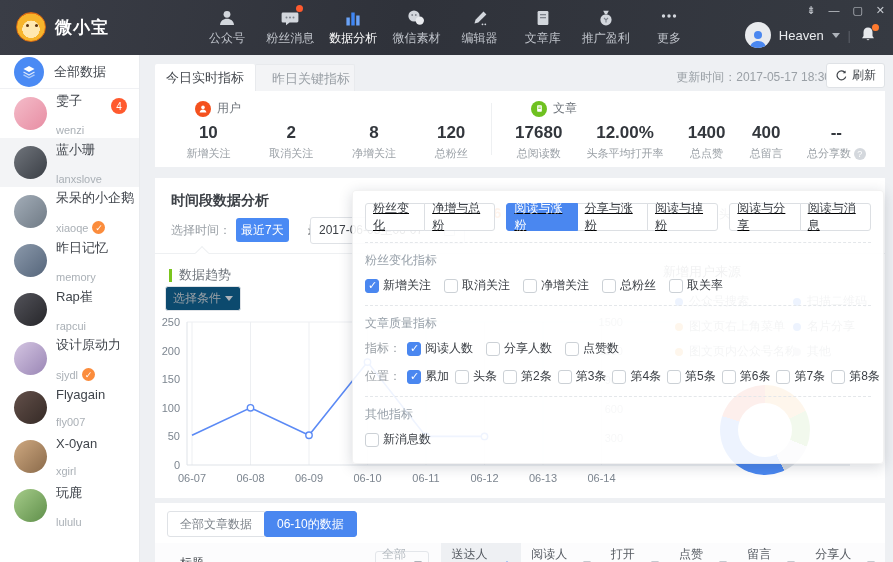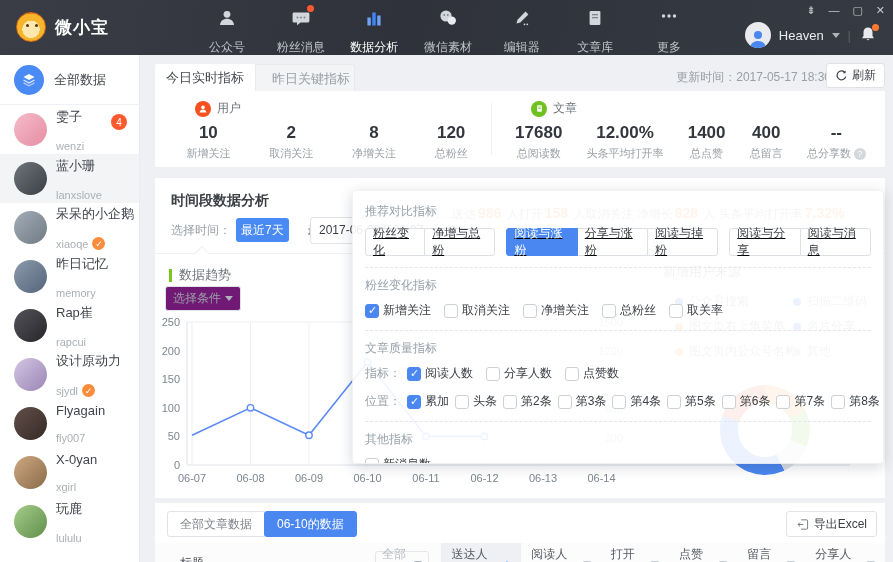--- a/index.html
+++ b/index.html
@@ -9,37 +9,37 @@
   
   .navbar{position:absolute;left:0;top:0;width:893px;height:55px;
     background:linear-gradient(100deg,#3a3d46 0%,#2f323a 45%,#363a42 100%);}
   .win-controls{position:absolute;top:5px;right:8px;display:flex;gap:13px;align-items:center;}
   .win-controls span{color:#c6cad0;font-size:11px;line-height:1;cursor:default;}
   .logo{position:absolute;left:16px;top:12px;display:flex;align-items:center;gap:9px;}
   .logo-badge{width:30px;height:30px;border-radius:50%;background:radial-gradient(circle at 50% 58%,#ffe8b0 0 40%,#f7b52c 41% 72%,#ef7f1a 73% 100%);border:1px solid #d86a12;position:relative;}
   .logo-badge::after{content:"";position:absolute;left:9px;top:11px;width:3px;height:3px;border-radius:50%;background:#5a3210;box-shadow:9px 0 0 #5a3210;}
   .logo-text{color:#fff;font-size:17px;font-weight:bold;letter-spacing:1px;}
   .nav-center{position:absolute;left:198px;top:7px;width:500px;display:flex;justify-content:space-between;}
-  .nav-item{display:flex;flex-direction:column;align-items:center;gap:10px;width:58px;cursor:pointer;position:relative;}
+  .nav-item{display:flex;flex-direction:column;align-items:center;gap:1px;width:58px;cursor:pointer;position:relative;}
   .nav-item .nlabel{font-size:12px;color:#bfc3ca;white-space:nowrap;}
   .nav-item.active .nlabel{color:#ffffff;}
   .nav-ic{width:22px;height:22px;display:flex;align-items:center;justify-content:center;position:relative;}
   .nav-ic svg{display:block;}
   .red-dot{position:absolute;top:-2px;right:-2px;width:7px;height:7px;border-radius:50%;background:#ff5a2e;}
   .nav-user{position:absolute;right:14px;top:22px;display:flex;align-items:center;gap:8px;}
   .nav-avatar{width:26px;height:26px;border-radius:50%;background:#e9ebee;display:flex;align-items:flex-end;justify-content:center;overflow:hidden;}
   .nav-user .uname{color:#e8eaed;font-size:13px;}
   .caret{width:0;height:0;border-left:4px solid transparent;border-right:4px solid transparent;border-top:5px solid #aeb3ba;display:inline-block;}
   .nav-sep{color:#5b5f67;font-size:13px;}
   .bell-wrap{position:relative;width:20px;height:20px;}
   .bell-wrap .red-dot{top:-1px;right:0;background:#ff7a2e;}
 
   
   .sidebar{position:absolute;left:0;top:55px;width:140px;height:507px;background:#fff;border-right:1px solid #e9ebee;overflow:hidden;}
-  .side-all{height:50px;display:flex;align-items:center;gap:10px;padding-left:14px;border-bottom:1px solid #f0f1f4;cursor:pointer;}
+  .side-all{height:34px;display:flex;align-items:center;gap:10px;padding-left:14px;border-bottom:1px solid #f0f1f4;cursor:pointer;}
   .side-all .all-ic{width:30px;height:30px;border-radius:50%;background:#4a8af4;display:flex;align-items:center;justify-content:center;}
   .side-all .albl{font-size:13px;color:#40454c;}
   .side-item{height:49px;display:flex;align-items:center;gap:9px;padding-left:14px;position:relative;cursor:pointer;}
   .side-item.selected{background:#f3f4f6;}
   .avatar{width:33px;height:33px;border-radius:50%;flex:none;}
   .side-item:nth-of-type(2) .avatar{background:linear-gradient(135deg,#f4bcc9,#e78da3);}
   .side-item:nth-of-type(3) .avatar{background:linear-gradient(135deg,#70757c,#3a3e45);}
   .side-item:nth-of-type(4) .avatar{background:linear-gradient(135deg,#a3adb8,#6f7a85);}
   .side-item:nth-of-type(5) .avatar{background:linear-gradient(135deg,#8b99ab,#55657a);}
   .side-item:nth-of-type(6) .avatar{background:linear-gradient(135deg,#53535a,#26262a);}
@@ -87,21 +87,21 @@
   .time-lbl{font-size:12px;color:#9aa0a6;margin-right:5px;}
   .range-btn{height:24px;padding:0 5px;font-size:12px;display:flex;align-items:center;border-radius:3px;cursor:pointer;color:#3c4046;}
   .range-btn.active{background:#4a8af4;color:#fff;}
   .range-btn + .range-btn{margin-left:14px;}
   .date-input{position:absolute;left:155px;top:39px;width:155px;height:27px;border:1px solid #dfe2e6;border-radius:3px;background:#fff;display:flex;align-items:center;justify-content:space-between;padding:0 8px;font-size:12px;color:#3c4046;white-space:nowrap;overflow:hidden;}
   .an-div{position:absolute;left:0;right:0;top:75px;border-top:1px solid #eef0f2;}
   .notch{position:absolute;left:42px;top:70px;width:10px;height:10px;background:#fff;border-left:1px solid #eef0f2;border-top:1px solid #eef0f2;transform:rotate(45deg);}
   .trend-head{position:absolute;left:14px;top:88px;display:flex;align-items:center;gap:7px;}
   .green-bar{width:3px;height:13px;background:#7bc51e;}
   .trend-title{font-size:13px;color:#6d737a;}
-  .cond-select{position:absolute;left:10px;top:108px;width:76px;height:25px;border:1px solid #dfe2e6;border-radius:3px;display:flex;align-items:center;justify-content:space-between;padding:9px 7px;font-size:12px;color:#9aa0a6;background:#701a75;cursor:pointer;}
+  .cond-select{position:absolute;left:10px;top:108px;width:76px;height:25px;border:1px solid #dfe2e6;border-radius:3px;display:flex;align-items:center;justify-content:space-between;padding:9px 7px;font-size:12px;color:#9aa0a6;background:#0c4a6e;cursor:pointer;}
   .trend-svg{position:absolute;left:5px;top:137px;}
 
   
   .ghost{position:absolute;pointer-events:none;}
   .g-summary{left:312px;top:150px;font-size:12px;color:#8b9198;white-space:nowrap;}
   .g-summary b{color:#ff8a3c;font-weight:bold;font-size:14px;margin:0 2px;}
   .g-src-title{left:523px;top:208px;font-size:13px;color:#6d737a;}
   .g-leg{font-size:12px;color:#8b9198;display:flex;align-items:center;gap:6px;}
   .g-dot{width:8px;height:8px;border-radius:50%;}
   .g-axis{left:455px;font-size:11px;color:#aab0b6;text-align:right;width:28px;}
@@ -217,20 +217,30 @@
       </div>
       <div class="nav-item">
         <span class="nav-ic">
           <svg width="20" height="20" viewBox="0 0 20 20">
               <rect x="4.6" y="3" width="10.8" height="14" rx="1.2" fill="#d3d7dd"></rect>
               <rect x="7" y="6" width="6" height="1.3" fill="#7e838c"></rect>
               <rect x="7" y="9" width="6" height="1.3" fill="#7e838c"></rect>
             </svg>
         </span>
         <span class="nlabel">文章库</span>
+      </div>
+      <div class="nav-item">
+        <span class="nav-ic">
+          <svg width="20" height="20" viewBox="0 0 20 20">
+              <path d="M7.2 2.8h5.6l-1.7 3.2h-2.2z" fill="#d3d7dd"></path>
+              <circle cx="10" cy="11.8" r="5.6" fill="#d3d7dd"></circle>
+              <path d="M8 10l2 2 2-2M10 12v2.6" stroke="#7e838c" stroke-width="1.1" fill="none"></path>
+            </svg>
+        </span>
+        <span class="nlabel">推广盈利</span>
       </div>
       <div class="nav-item">
         <span class="nav-ic">
           <svg width="20" height="20" viewBox="0 0 20 20">
               <circle cx="4.5" cy="8" r="1.7" fill="#d3d7dd"></circle>
               <circle cx="10" cy="8" r="1.7" fill="#d3d7dd"></circle>
               <circle cx="15.5" cy="8" r="1.7" fill="#d3d7dd"></circle>
             </svg>
         </span>
         <span class="nlabel">更多</span>
@@ -518,21 +528,20 @@
     <div class="ghost g-axis" style="top:261px;">1500</div>
     <div class="ghost g-axis" style="top:290px;">1200</div>
     <div class="ghost g-axis" style="top:319px;">900</div>
     <div class="ghost g-axis" style="top:348px;">600</div>
     <div class="ghost g-axis" style="top:377px;">300</div>
     <div class="ghost g-donut">
         <div class="g-donut-hole"></div>
       </div>
 
     <div class="panel">
-      <div class="p-title">推荐对比指标</div>
       <div class="btn-groups">
         <span class="grp">
           <span class="cmp-btn">粉丝变化</span>
           <span class="cmp-btn">净增与总粉</span>
         </span>
         <span class="grp">
           <span class="cmp-btn active">阅读与涨粉</span>
           <span class="cmp-btn">分享与涨粉</span>
           <span class="cmp-btn">阅读与掉粉</span>
         </span>
@@ -628,27 +637,20 @@
             <span class="cb"></span>
             <span>新消息数</span>
           </span>
       </div>
     </div>
 
     <div class="card bottom-card">
       <div class="seg">
         <span class="seg-btn">全部文章数据</span>
         <span class="seg-btn active">06-10的数据</span>
-      </div>
-      <div class="export-btn">
-        <svg width="13" height="13" viewBox="0 0 14 14">
-            <path d="M5.5 2h6A1 1 0 0 1 12.5 3v8a1 1 0 0 1-1 1h-6" stroke="#6d737a" fill="none"></path>
-            <path d="M7.8 7H2.2M4.4 4.8L2.2 7l2.2 2.2" stroke="#6d737a" fill="none"></path>
-          </svg>
-        <span>导出Excel</span>
       </div>
       <div class="thead">
         <span class="th-title">标题</span>
         <span class="th-filter">
           <span>全部位置</span>
           <span class="caret"></span>
         </span>
         <span class="th-cell sorted">
           <span>送达人数</span>
           <span class="sort-up"></span>

